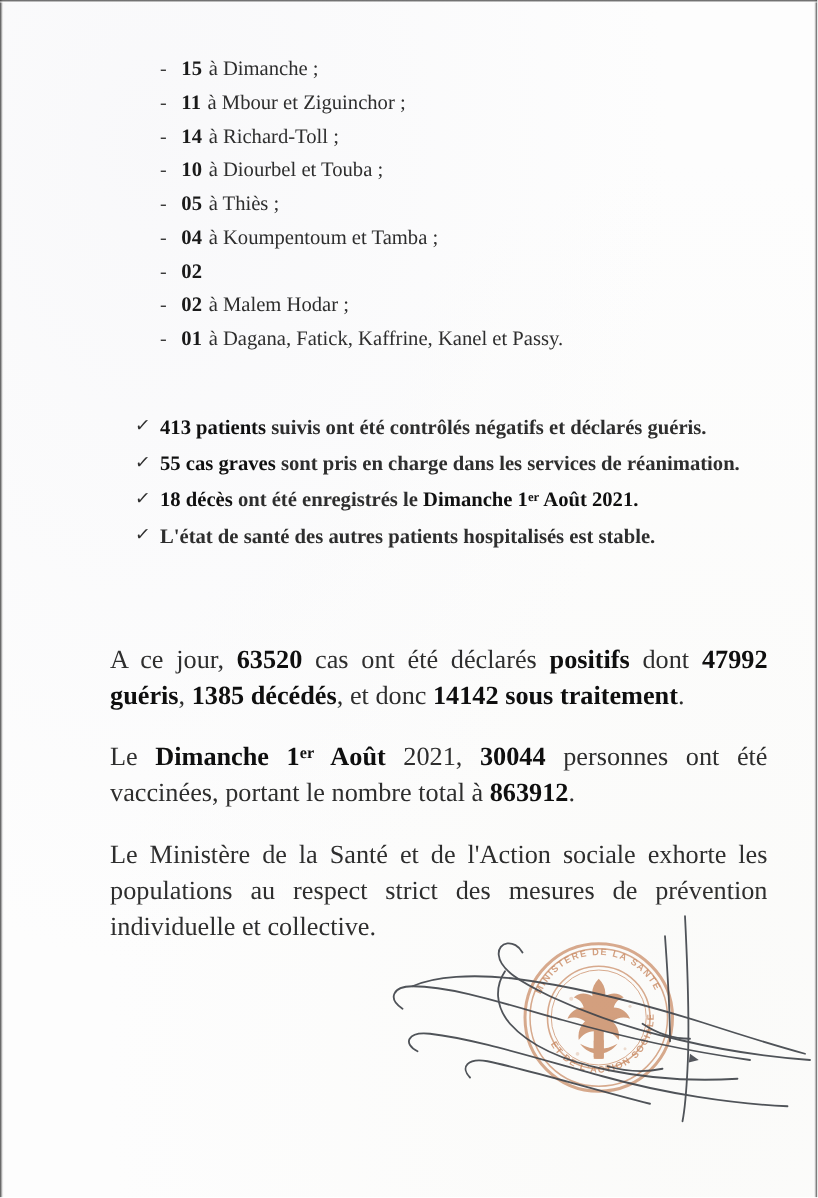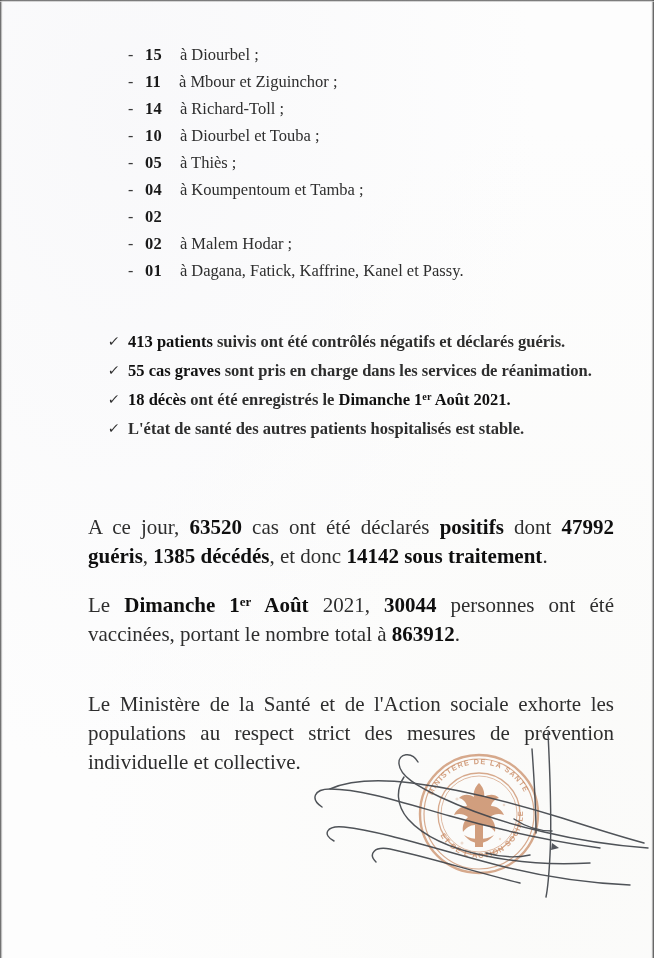--- a/index.html
+++ b/index.html
@@ -66,21 +66,21 @@
   .bullet-dash {
     width: 17px;
     flex: 0 0 17px;
     color: #3a3a3a;
     font-size: 16px;
     line-height: 1;
   }
   .bullet-num {
     font-weight: bold;
     letter-spacing: .2px;
-    margin-right: 18px;
+    margin-right: 5px;
     color: #1a1a1a;
   }
   .bullet-text {
     color: #2e2e2e;
   }
 
   
   #check-list {
     position: absolute;
     left: 108px;
@@ -118,21 +118,21 @@
     left: 88px;
     width: 526px;
     font-size: 21px;
     line-height: 29px;
     text-align: justify;
     color: #2e2e2e;
   }
   .para b { color: #0f0f0f; font-weight: bold; }
   #para-cumulative { top: 492px; }
   #para-vaccination { top: 570px; }
-  #para-appeal { top: 674px; margin-top: 16px; }
+  #para-appeal { top: 653px; margin-top: 16px; }
 
   sup.ord {
     font-size: .62em;
     vertical-align: .45em;
     line-height: 0;
   }
 
   
   #signature-block {
     position: absolute;
@@ -163,21 +163,21 @@
 
   <div id="paper-tint"></div>
   <div id="edge-left"></div>
   <div id="edge-right"></div>
   <div id="edge-top"></div>
 
   <div id="bullet-list">
       <div class="bullet-row">
         <span class="bullet-dash">-</span>
         <span class="bullet-num">15</span>
-        <span class="bullet-text">à Diourbel ;</span>
+        <span class="bullet-text">à Dimanche ;</span>
       </div>
       <div class="bullet-row">
         <span class="bullet-dash">-</span>
         <span class="bullet-num">11</span>
         <span class="bullet-text">à Mbour et Ziguinchor ;</span>
       </div>
       <div class="bullet-row">
         <span class="bullet-dash">-</span>
         <span class="bullet-num">14</span>
         <span class="bullet-text">à Richard-Toll ;</span>

